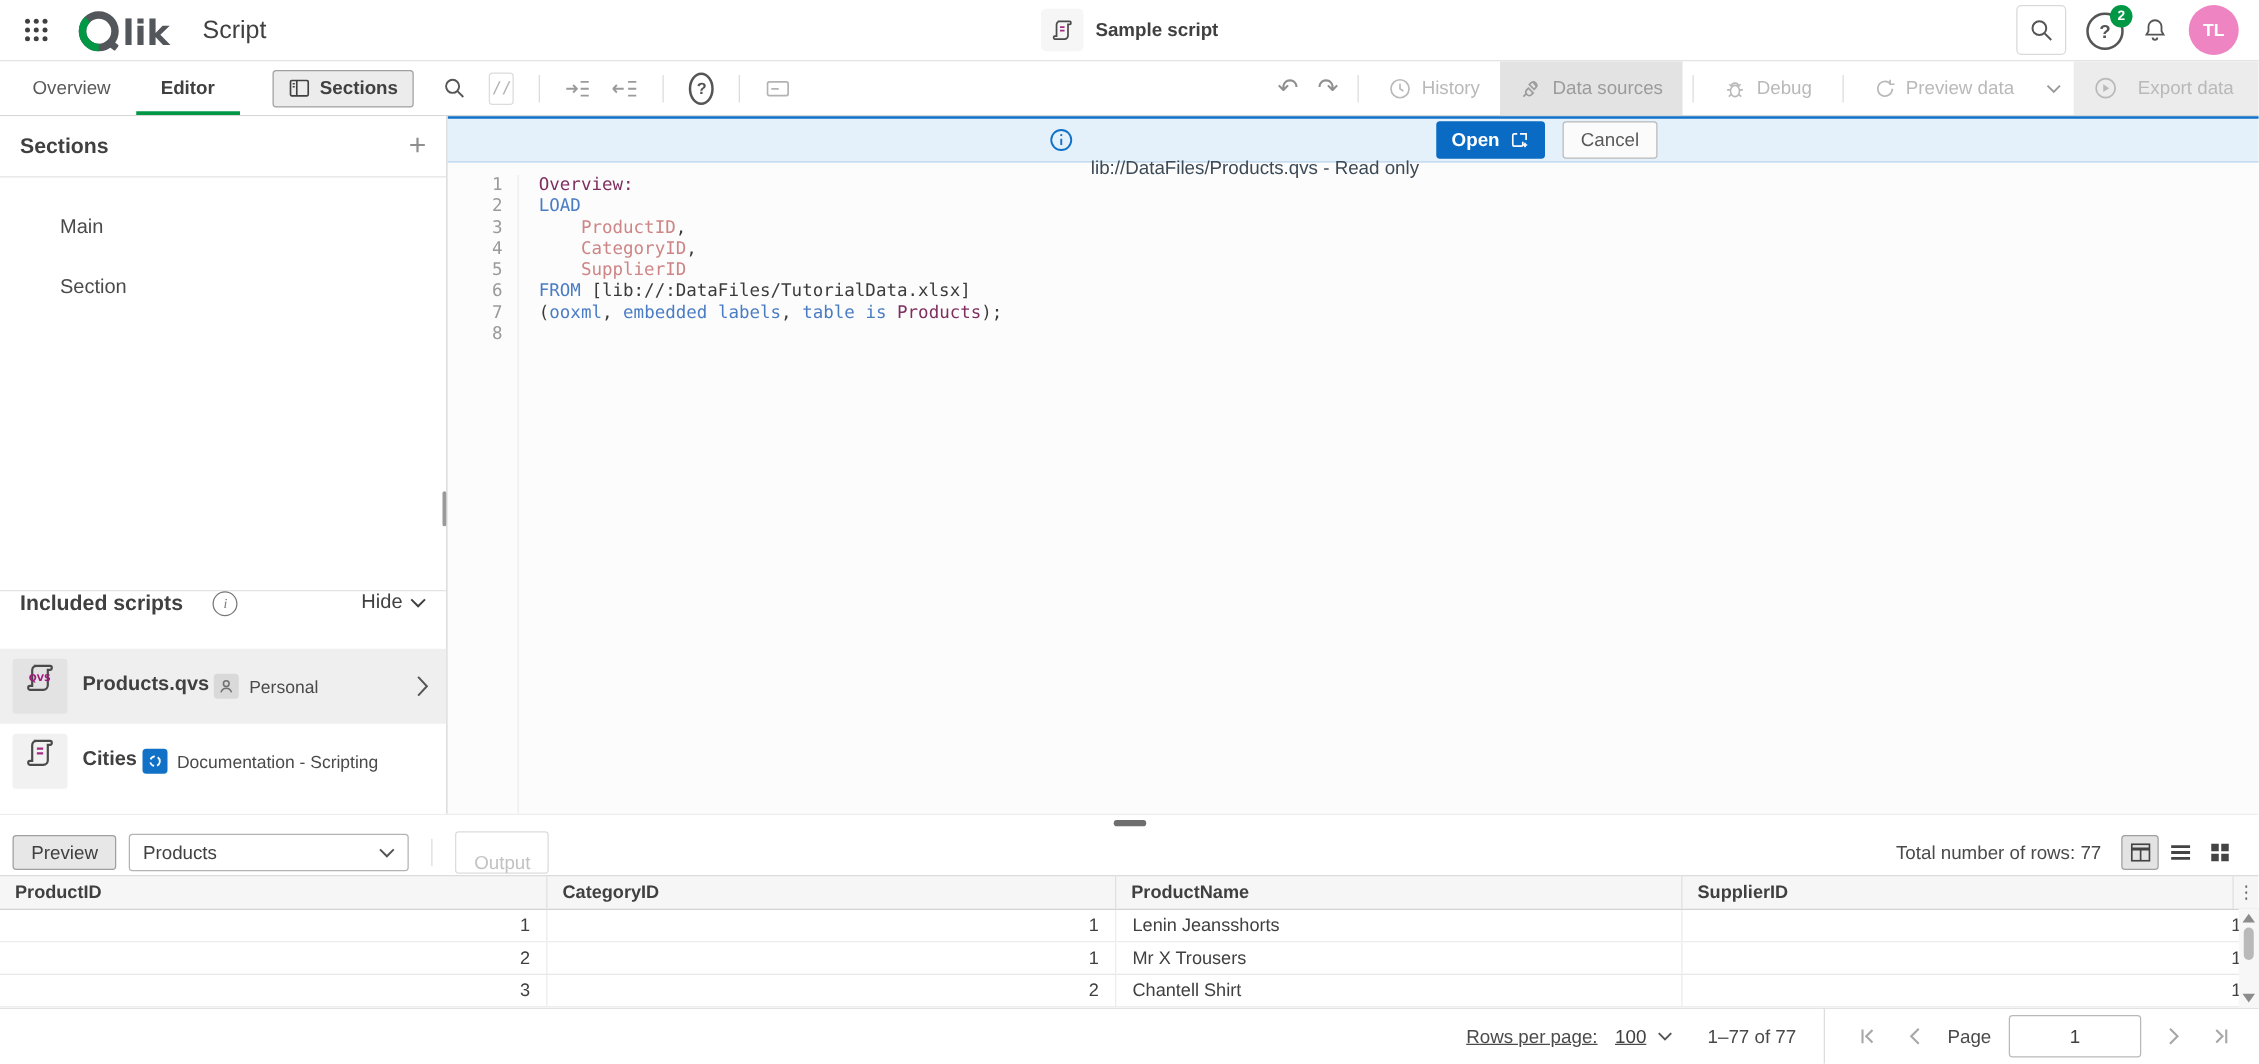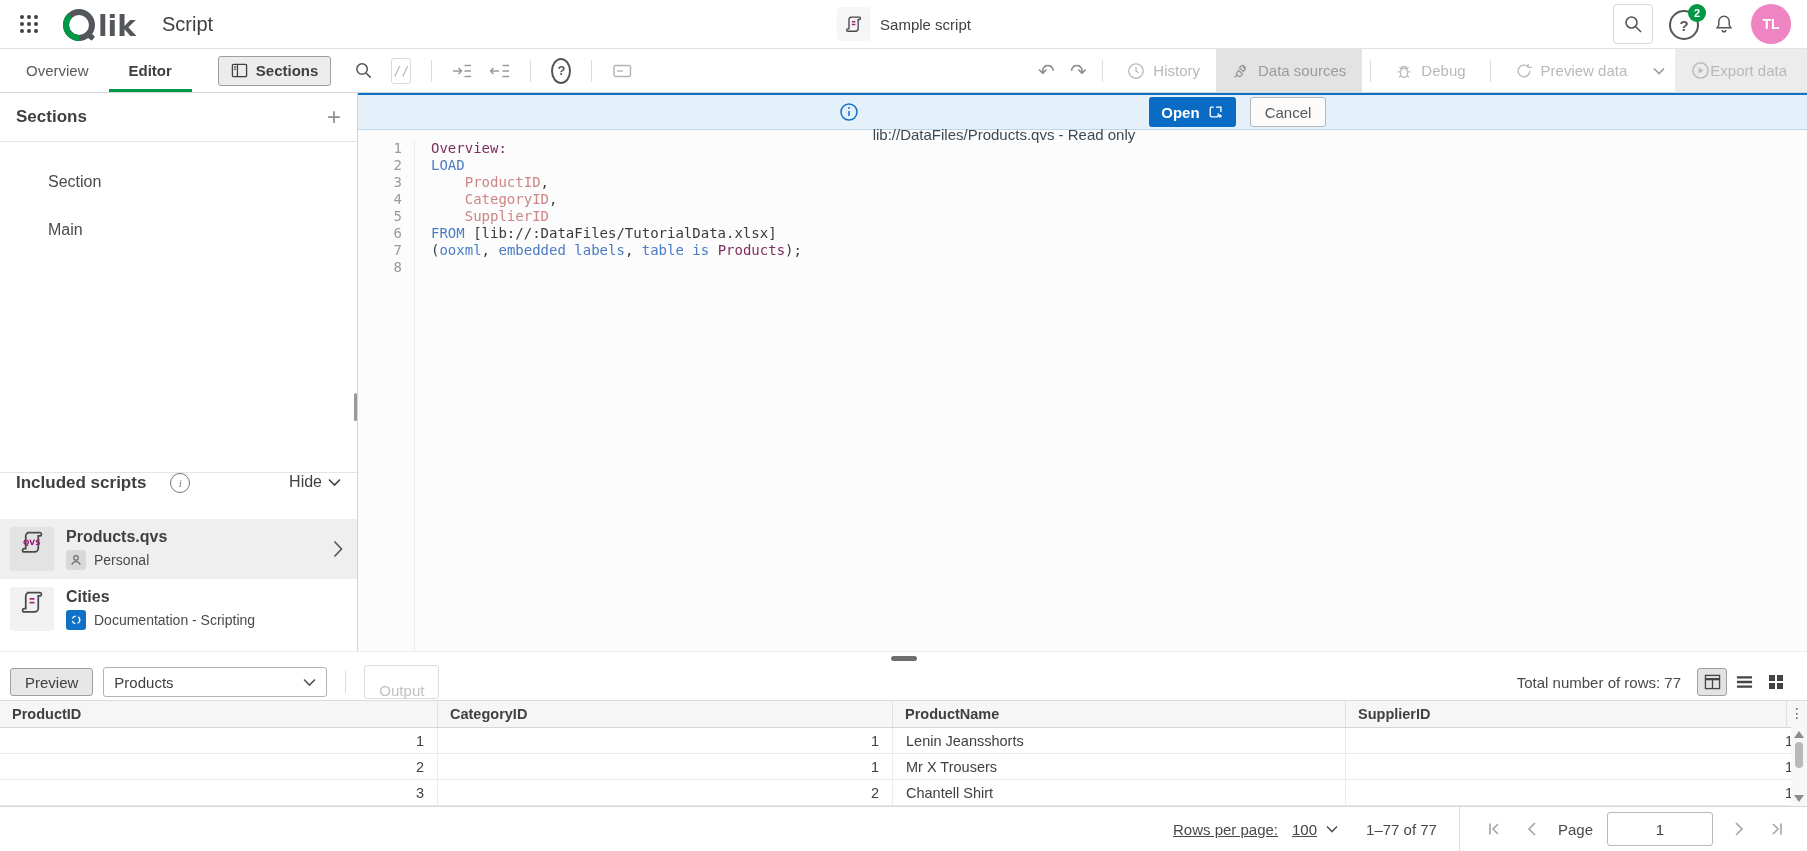--- a/index.html
+++ b/index.html
@@ -9,21 +9,21 @@
   
   .topbar{height:48px;flex:none;display:flex;align-items:center;position:relative;
     border-bottom:1px solid #e3e3e3;background:#fff;}
   .tb-left{display:flex;align-items:center;gap:14px;padding-left:12px;}
   .iconbtn{display:flex;align-items:center;justify-content:center;background:none;border:none;cursor:pointer;padding:0;}
   .grid-btn{width:34px;height:34px;}
   .product-title{font-size:20px;color:#404040;margin-left:2px;}
   .tb-center{position:absolute;left:50%;top:0;height:100%;transform:translateX(-50%);
     display:flex;align-items:center;gap:10px;}
   .doc-icon-tile{width:34px;height:34px;background:#f6f6f6;border-radius:4px;display:flex;align-items:center;justify-content:center;}
-  .doc-title{font-size:15px;font-weight:400;color:#404040;}
+  .doc-title{font-size:15px;font-weight:700;color:#404040;}
   .tb-right{margin-left:auto;display:flex;align-items:center;gap:16px;padding-right:16px;}
   .search-btn{width:40px;height:40px;border:1px solid #d9d9d9;border-radius:4px;background:#fff;}
   .help-wrap{position:relative;width:28px;height:28px;}
   .circle-glyph{width:26px;height:26px;border:2px solid #555;border-radius:50%;
     display:flex;align-items:center;justify-content:center;font-weight:700;font-size:15px;color:#555;}
   .badge{position:absolute;top:-6px;right:-9px;min-width:18px;height:18px;border-radius:50%;
     background:var(--badge-green,#009845);color:#fff;font-size:11px;font-weight:700;
     display:flex;align-items:center;justify-content:center;}
   .avatar{width:40px;height:40px;border-radius:50%;background:var(--avatar-pink,#ee85c2);
     color:#fff;font-size:14px;font-weight:600;display:flex;align-items:center;justify-content:center;}
@@ -38,21 +38,21 @@
     padding:0 12px;background:#ececec;border:1px solid #9f9f9f;border-radius:3px;font-size:15px;font-weight:600;color:#404040;cursor:pointer;}
   .tbar-icons{display:flex;align-items:center;margin-left:16px;gap:6px;}
   .tico{width:32px;height:30px;display:flex;align-items:center;justify-content:center;cursor:pointer;background:none;border:none;}
   .slash-box{width:28px;height:24px;border:1px solid #dcdcdc;border-radius:3px;display:flex;align-items:center;
     justify-content:center;font-family:"DejaVu Sans Mono",monospace;font-size:13px;color:#b3b3b3;}
   .vdiv{width:1px;height:22px;background:#dcdcdc;align-self:center;margin:0 8px;}
   .tbar-right{margin-left:auto;display:flex;align-items:stretch;}
   .arrow-glyph{font-size:20px;color:#8f8f8f;line-height:1;}
   .titem{display:flex;align-items:center;gap:8px;padding:0 16px;font-size:15px;color:#b9b9b9;cursor:default;}
   .titem.blockbg{background:#e3e3e3;color:#9b9b9b;}
-  .export-block{background:#ececec;display:flex;align-items:center;gap:0;padding:0 20px 0 16px;font-size:15px;color:#b9b9b9;}
+  .export-block{background:#ececec;display:flex;align-items:center;gap:16px;padding:0 20px 0 16px;font-size:15px;color:#b9b9b9;}
   .caret-btn{display:flex;align-items:center;padding:0 10px;}
 
   
   .main{flex:1;display:flex;min-height:0;}
   .sidebar{width:357px;flex:none;background:#fff;border-right:1px solid #d4d4d4;
     display:flex;flex-direction:column;position:relative;}
   .sb-head{height:48px;flex:none;display:flex;align-items:center;justify-content:space-between;
     padding:0 16px;border-bottom:1px solid #e4e4e4;}
   .sb-title{font-size:17px;font-weight:700;color:#404040;}
   .plus-btn{font-size:24px;color:#8f8f8f;font-weight:400;}
@@ -62,21 +62,21 @@
   .inc-head{height:46px;flex:none;border-top:1px solid #e4e4e4;display:flex;align-items:flex-start;padding:0 16px;gap:24px;}
   .inc-title{font-size:17px;font-weight:700;color:#404040;}
   .info-circ{width:18px;height:18px;border:1.5px solid #777;border-radius:50%;display:flex;align-items:center;
     justify-content:center;font-size:11px;font-style:italic;font-family:"Liberation Serif",serif;color:#777;}
   .hide-ctl{margin-left:auto;display:flex;align-items:center;gap:6px;font-size:16px;color:#404040;cursor:pointer;}
   .script-card{display:flex;align-items:center;gap:12px;padding:8px 14px 8px 10px;position:relative;cursor:pointer;}
   .script-card.selected{background:#efefef;}
   .icon-tile{width:44px;height:44px;border-radius:3px;display:flex;justify-content:center;flex:none;}
   .tile-dark{background:#e3e3e3;}
   .tile-light{background:#f1f1f1;}
-  .card-body{display:flex;flex-direction:column;gap:4px;min-width:0;}
+  .card-body{display:flex;flex-direction:row;gap:4px;min-width:0;}
   .card-name{font-size:16px;font-weight:600;color:#404040;}
   .card-meta{display:flex;align-items:center;gap:8px;font-size:14px;color:#4a4a4a;}
   .meta-tile{width:20px;height:20px;border-radius:3px;display:flex;align-items:center;justify-content:center;flex:none;}
   .meta-person{background:#d9d9d9;}
   .meta-space{background:#1171c7;}
   .card-chevron{margin-left:auto;}
   .sb-grip{position:absolute;right:0px;top:300px;width:3px;height:28px;background:#9a9a9a;border-radius:2px;cursor:col-resize;}
   .sidebar{padding-bottom:12px;}
 
   
@@ -353,22 +353,22 @@
   </nav>
 
   <div class="main">
 
     <aside class="sidebar">
       <div class="sb-head">
         <span class="sb-title">Sections</span>
         <button class="iconbtn plus-btn">+</button>
       </div>
       <div class="sb-list">
+          <div class="sb-item">Main</div>
           <div class="sb-item">Section</div>
-          <div class="sb-item">Main</div>
         </div>
       <div class="sb-spacer"></div>
 
       <div class="inc-head">
         <span class="inc-title">Included scripts</span>
         <span class="info-circ">i</span>
         <div class="hide-ctl">
           <span>Hide</span>
           <span>
             <svg width="13" height="9" viewBox="0 0 13 9" fill="none" stroke="#404040" stroke-width="1.6">

